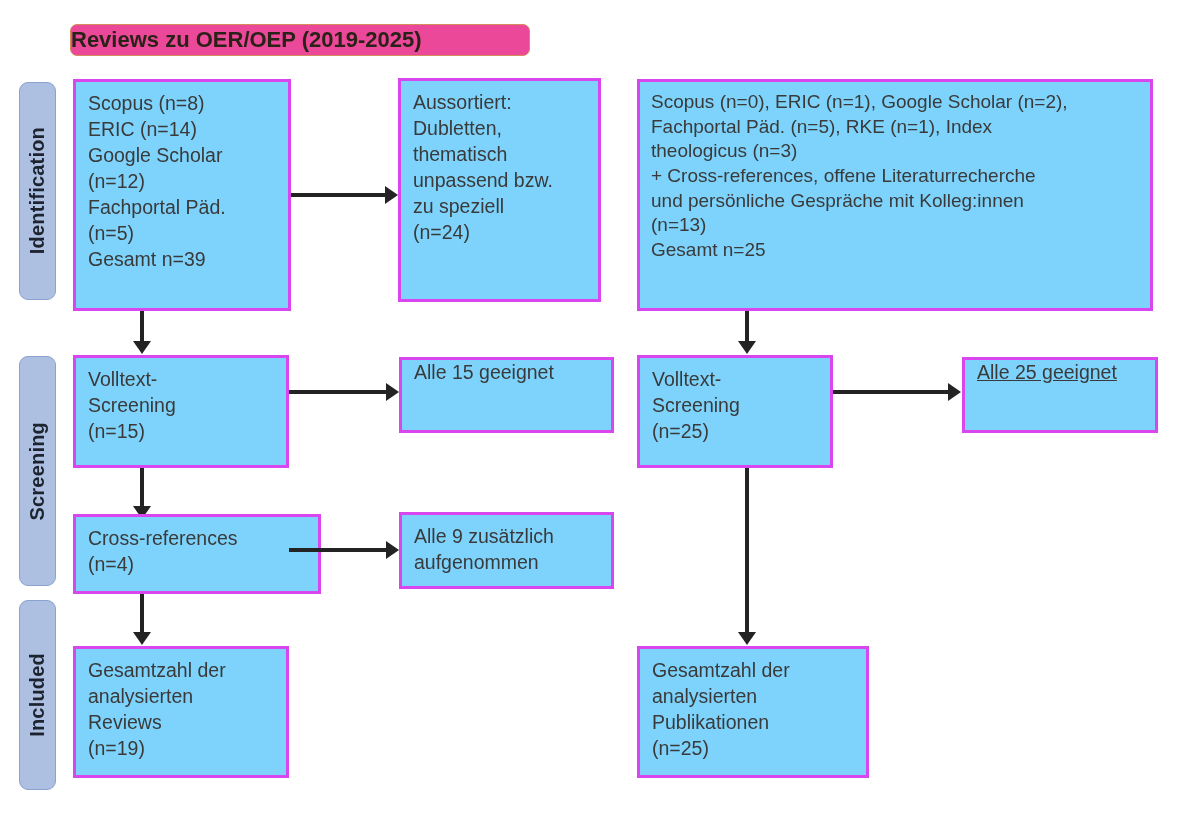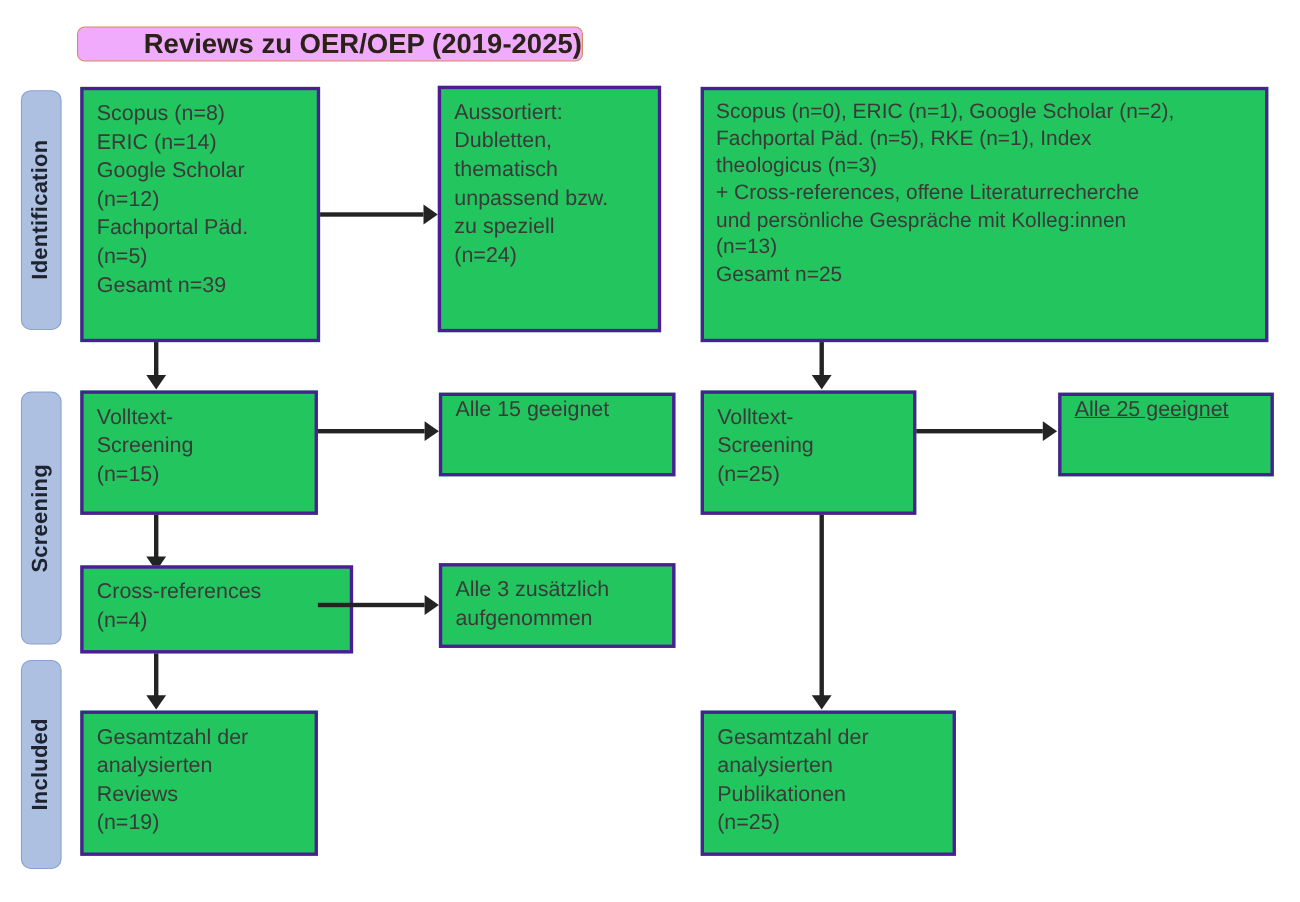--- a/index.html
+++ b/index.html
@@ -34,38 +34,38 @@
     font-size: 20px;
     font-weight: 600;
     color: #1d2430;
     letter-spacing: 0.2px;
     white-space: nowrap;
   }
 
   
   .col-header {
     position: absolute;
-    background: #f0abfc;
+    background: #ec4899;
     border: 1px solid #d58c5c;
     border-radius: 7px;
     box-sizing: border-box;
     display: flex;
     align-items: center;
-    justify-content: flex-end;
-    font-size: 25px;
+    justify-content: flex-start;
+    font-size: 22px;
     font-weight: 600;
     color: #2a2218;
     white-space: nowrap;
   }
 
   
   .flow-box {
     position: absolute;
-    background: #22c55e;
-    border: 3px solid #4c1d95;
+    background: #7dd3fc;
+    border: 3px solid #d946ef;
     box-sizing: border-box;
     padding: 9px 10px 6px 12px;
     font-size: 20px;
     line-height: 1.30;
     color: #3a3a3a;
     white-space: pre-line;
     overflow: hidden;
   }
   .flow-box.compact {
     font-size: 19.5px;
@@ -159,21 +159,21 @@
 
   <div class="conn conn-h" style="left:289px; top:390px; width:97px;"></div>
   <div class="arrow-right" style="left:386px; top:383px;"></div>
 
   <div class="conn conn-v" style="left:140px; top:468px; height:44px;"></div>
   <div class="arrow-down" style="left:133px; top:506px;"></div>
 
   <div class="flow-box compact" style="left:73px; top:514px; width:248px; height:80px;">Cross-references
 (n=4)</div>
 
-  <div class="flow-box compact" style="left:399px; top:512px; width:215px; height:77px;">Alle 3 zusätzlich
+  <div class="flow-box compact" style="left:399px; top:512px; width:215px; height:77px;">Alle 9 zusätzlich
 aufgenommen</div>
 
   <div class="conn conn-h" style="left:289px; top:548px; width:97px;"></div>
   <div class="arrow-right" style="left:386px; top:541px;"></div>
 
   <div class="conn conn-v" style="left:140px; top:594px; height:44px;"></div>
   <div class="arrow-down" style="left:133px; top:632px;"></div>
 
   <div class="flow-box compact" style="left:73px; top:646px; width:216px; height:132px;">Gesamtzahl der
 analysierten

